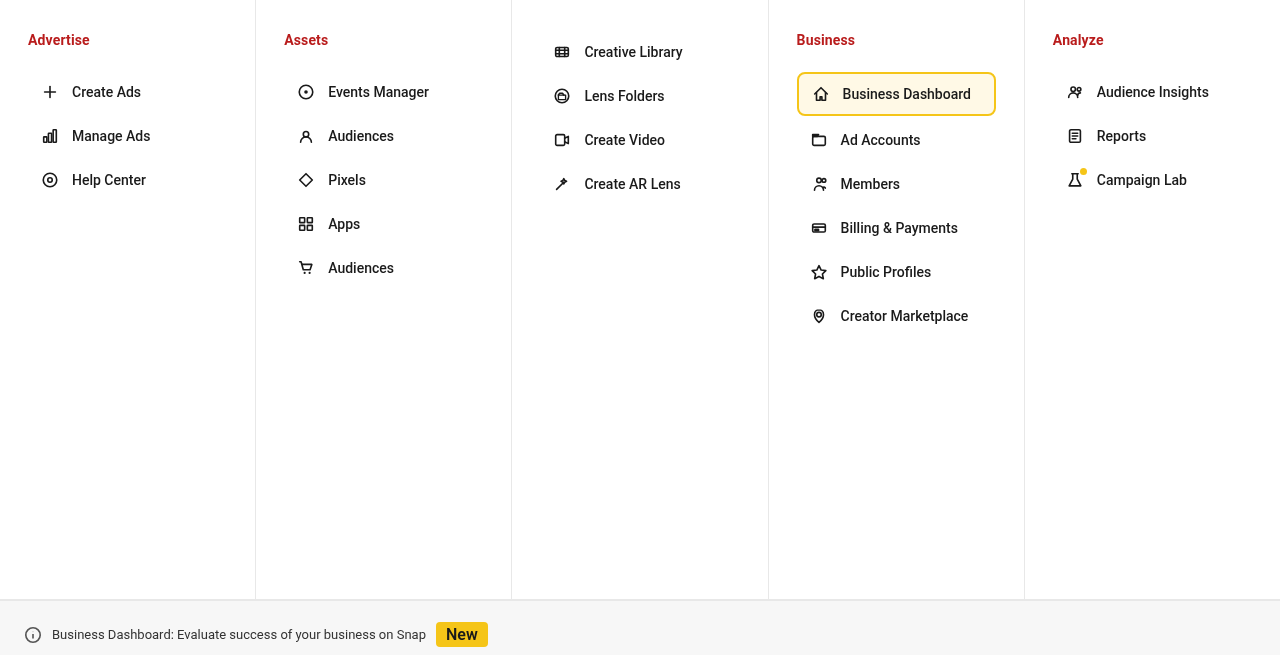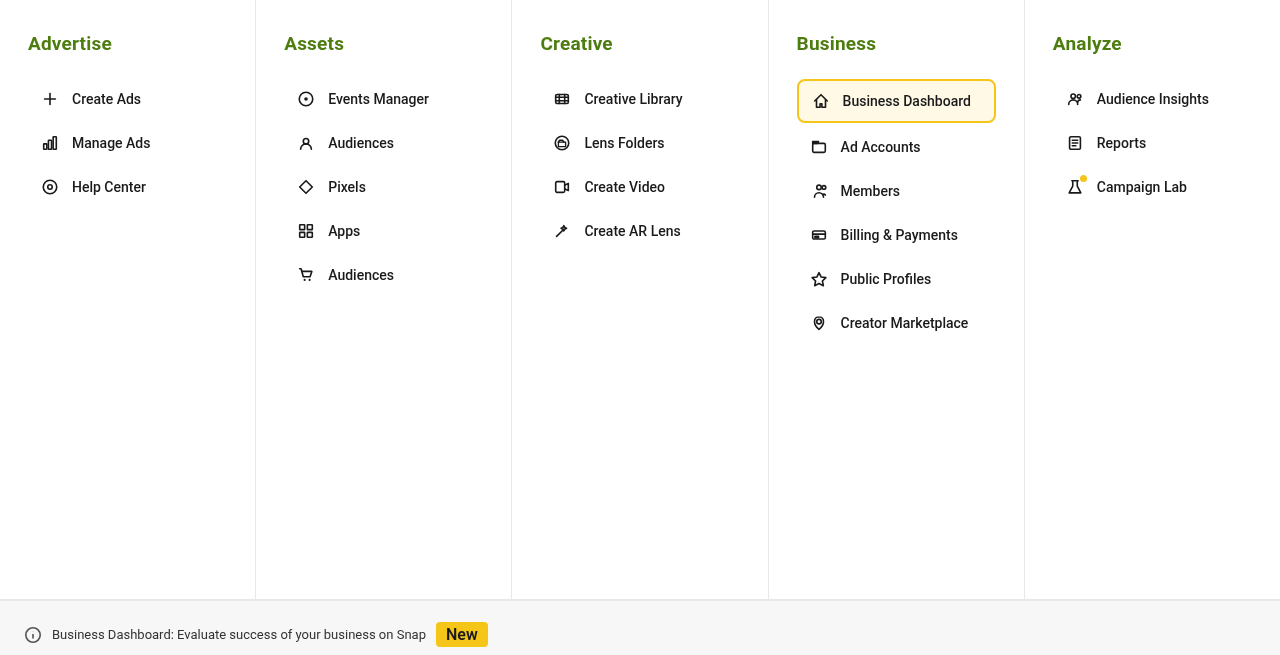--- a/index.html
+++ b/index.html
@@ -23,23 +23,23 @@
       flex: 1;
       padding: 32px 28px;
       border-right: 1px solid #e8e8e8;
     }
 
     .nav-column:last-child {
       border-right: none;
     }
 
     .column-title {
-      font-size: 19px;
+      font-size: 14px;
       font-weight: 700;
-      color: #4d7c0f;
+      color: #b91c1c;
       margin-bottom: 24px;
       letter-spacing: 0.01em;
     }
 
     .nav-item {
       display: flex;
       align-items: center;
       gap: 12px;
       padding: 10px 12px;
       border-radius: 8px;
@@ -206,21 +206,20 @@
           <svg viewBox="0 0 20 20">
             <path d="M3 3h1.5l2.5 9h7.5l2-6H6"></path>
             <circle cx="8.5" cy="15.5" r="1.2" fill="currentColor" stroke="none"></circle>
             <circle cx="14" cy="15.5" r="1.2" fill="currentColor" stroke="none"></circle>
           </svg>
         </span>
         <span class="nav-item-label">Audiences</span>
       </div>
     </div>
     <div class="nav-column">
-      <div class="column-title">Creative</div>
       <div class="nav-item">
         <span class="nav-icon">
           <svg viewBox="0 0 20 20">
             <rect x="3" y="5" width="14" height="10" rx="1.5"></rect>
             <line x1="3" y1="8" x2="17" y2="8"></line>
             <line x1="3" y1="12" x2="17" y2="12"></line>
             <line x1="7" y1="5" x2="7" y2="15"></line>
             <line x1="13" y1="5" x2="13" y2="15"></line>
           </svg>
         </span>

